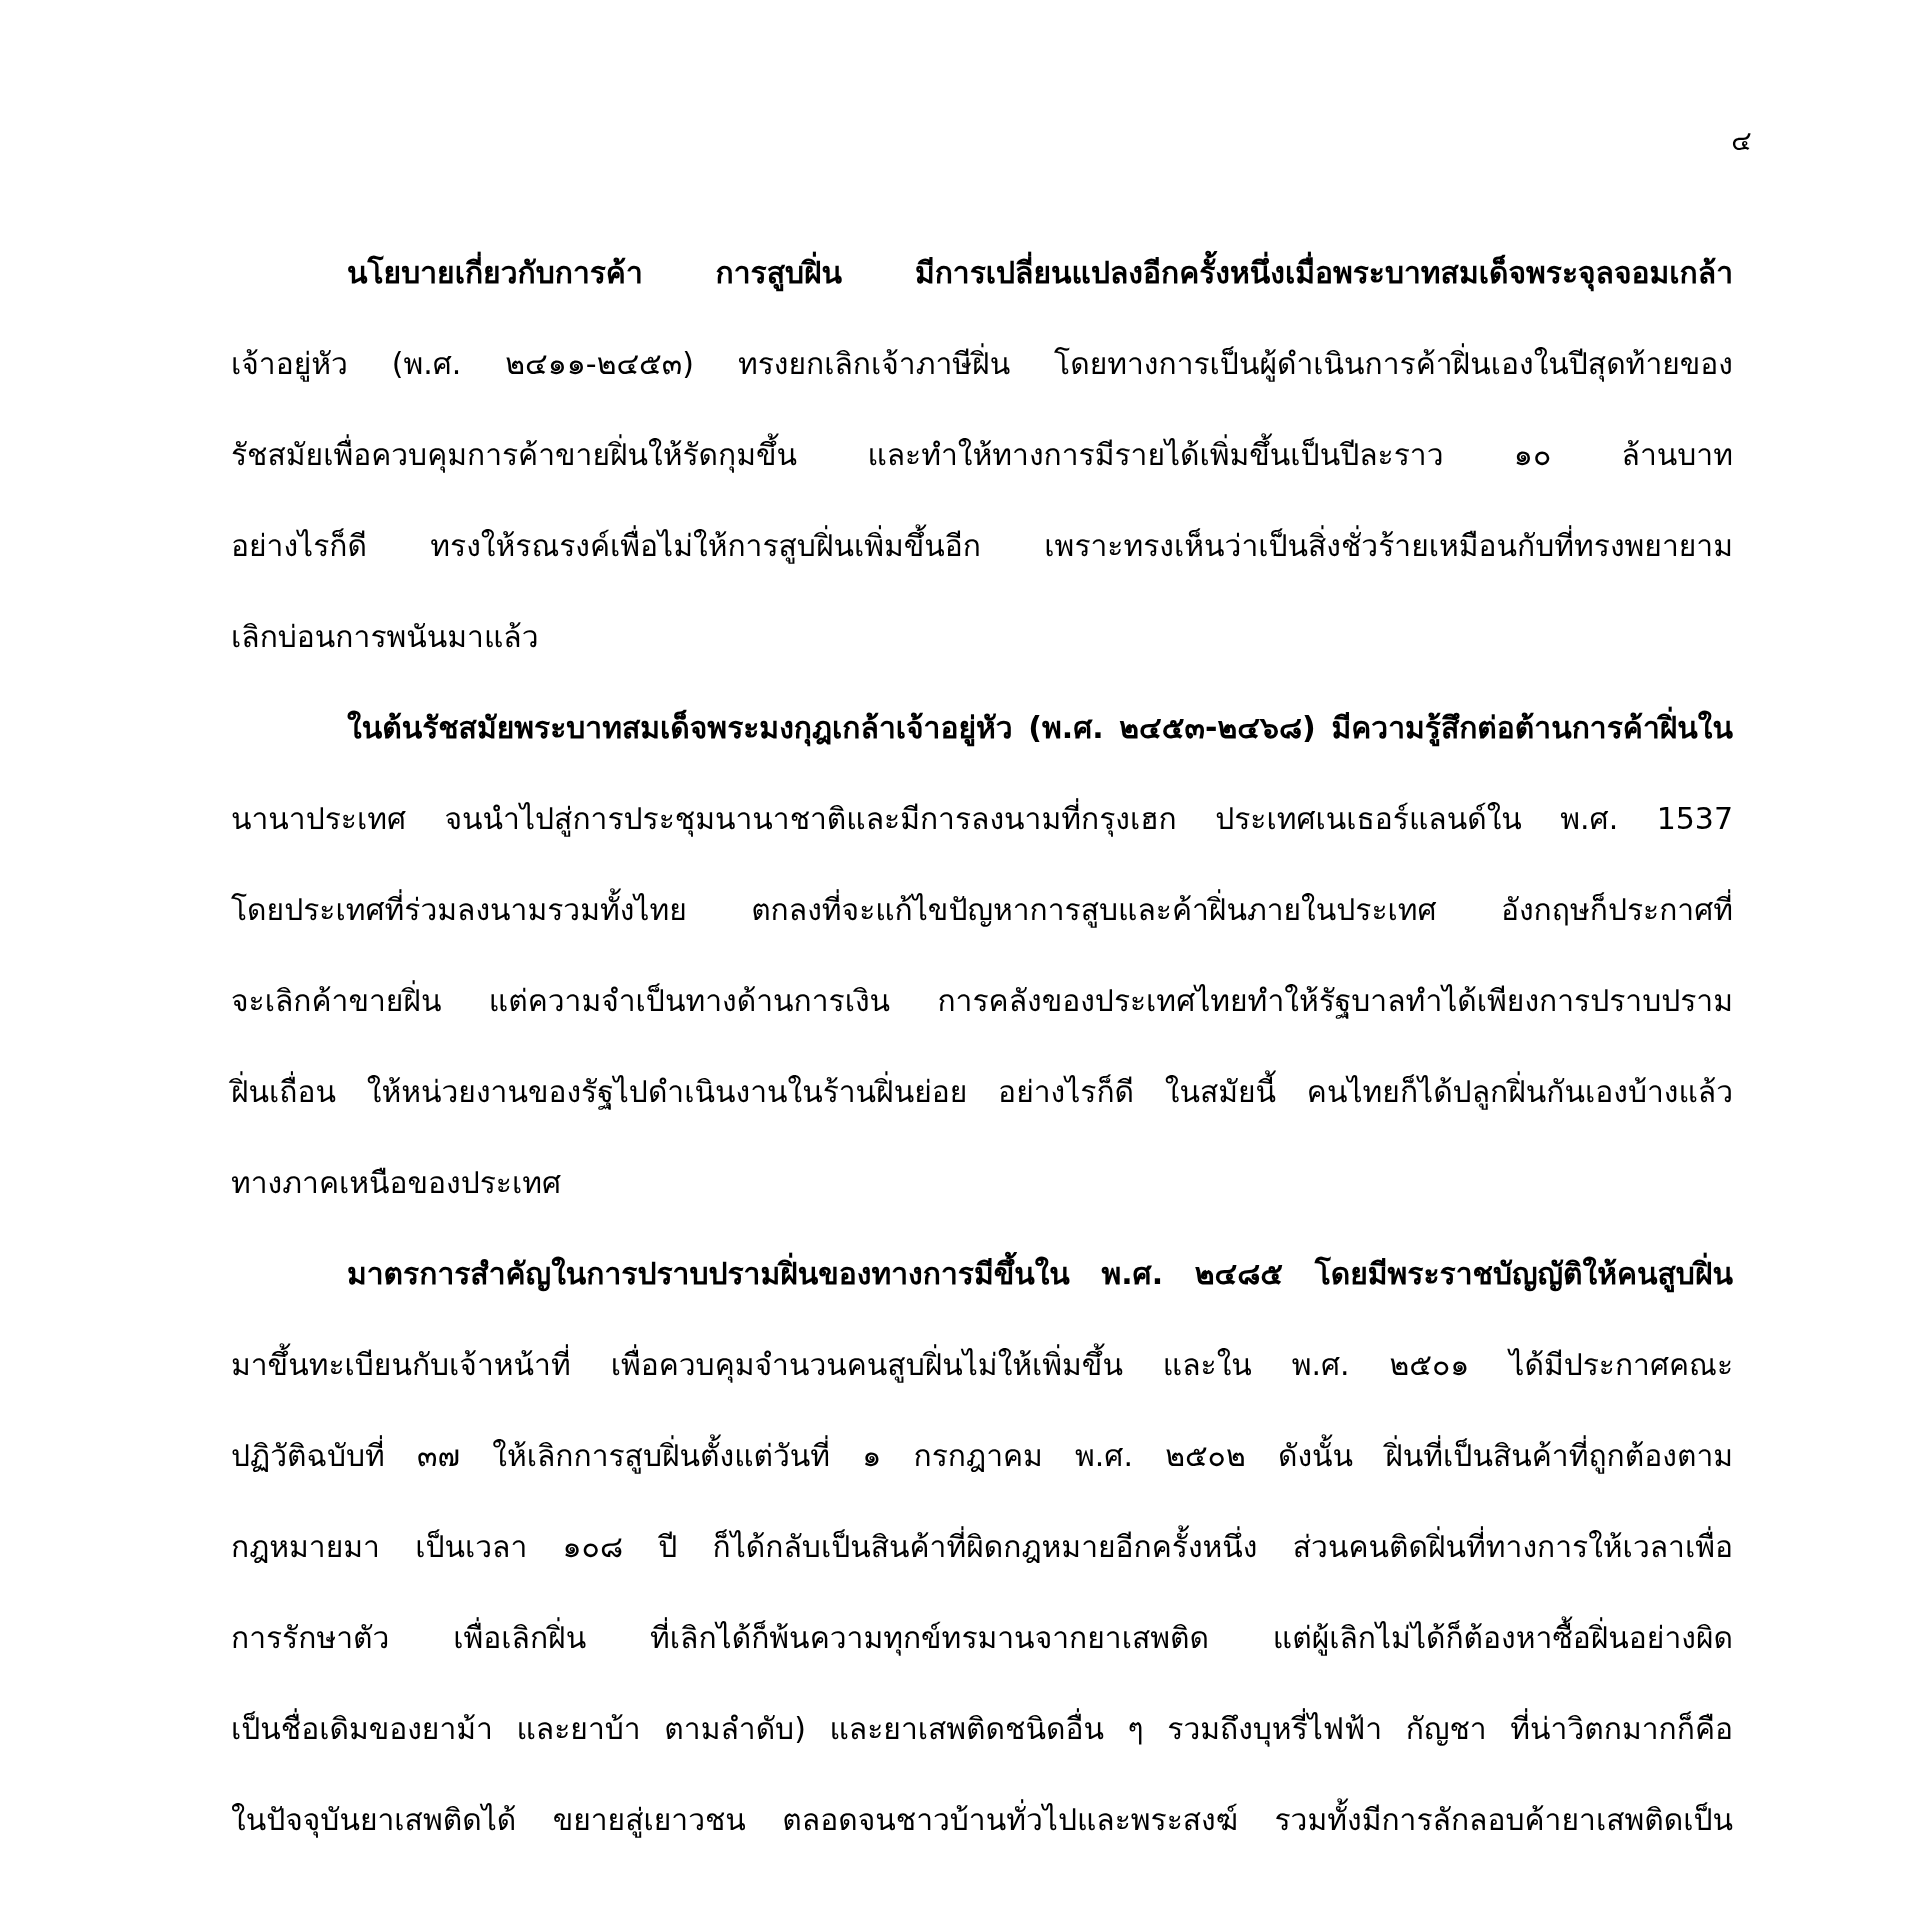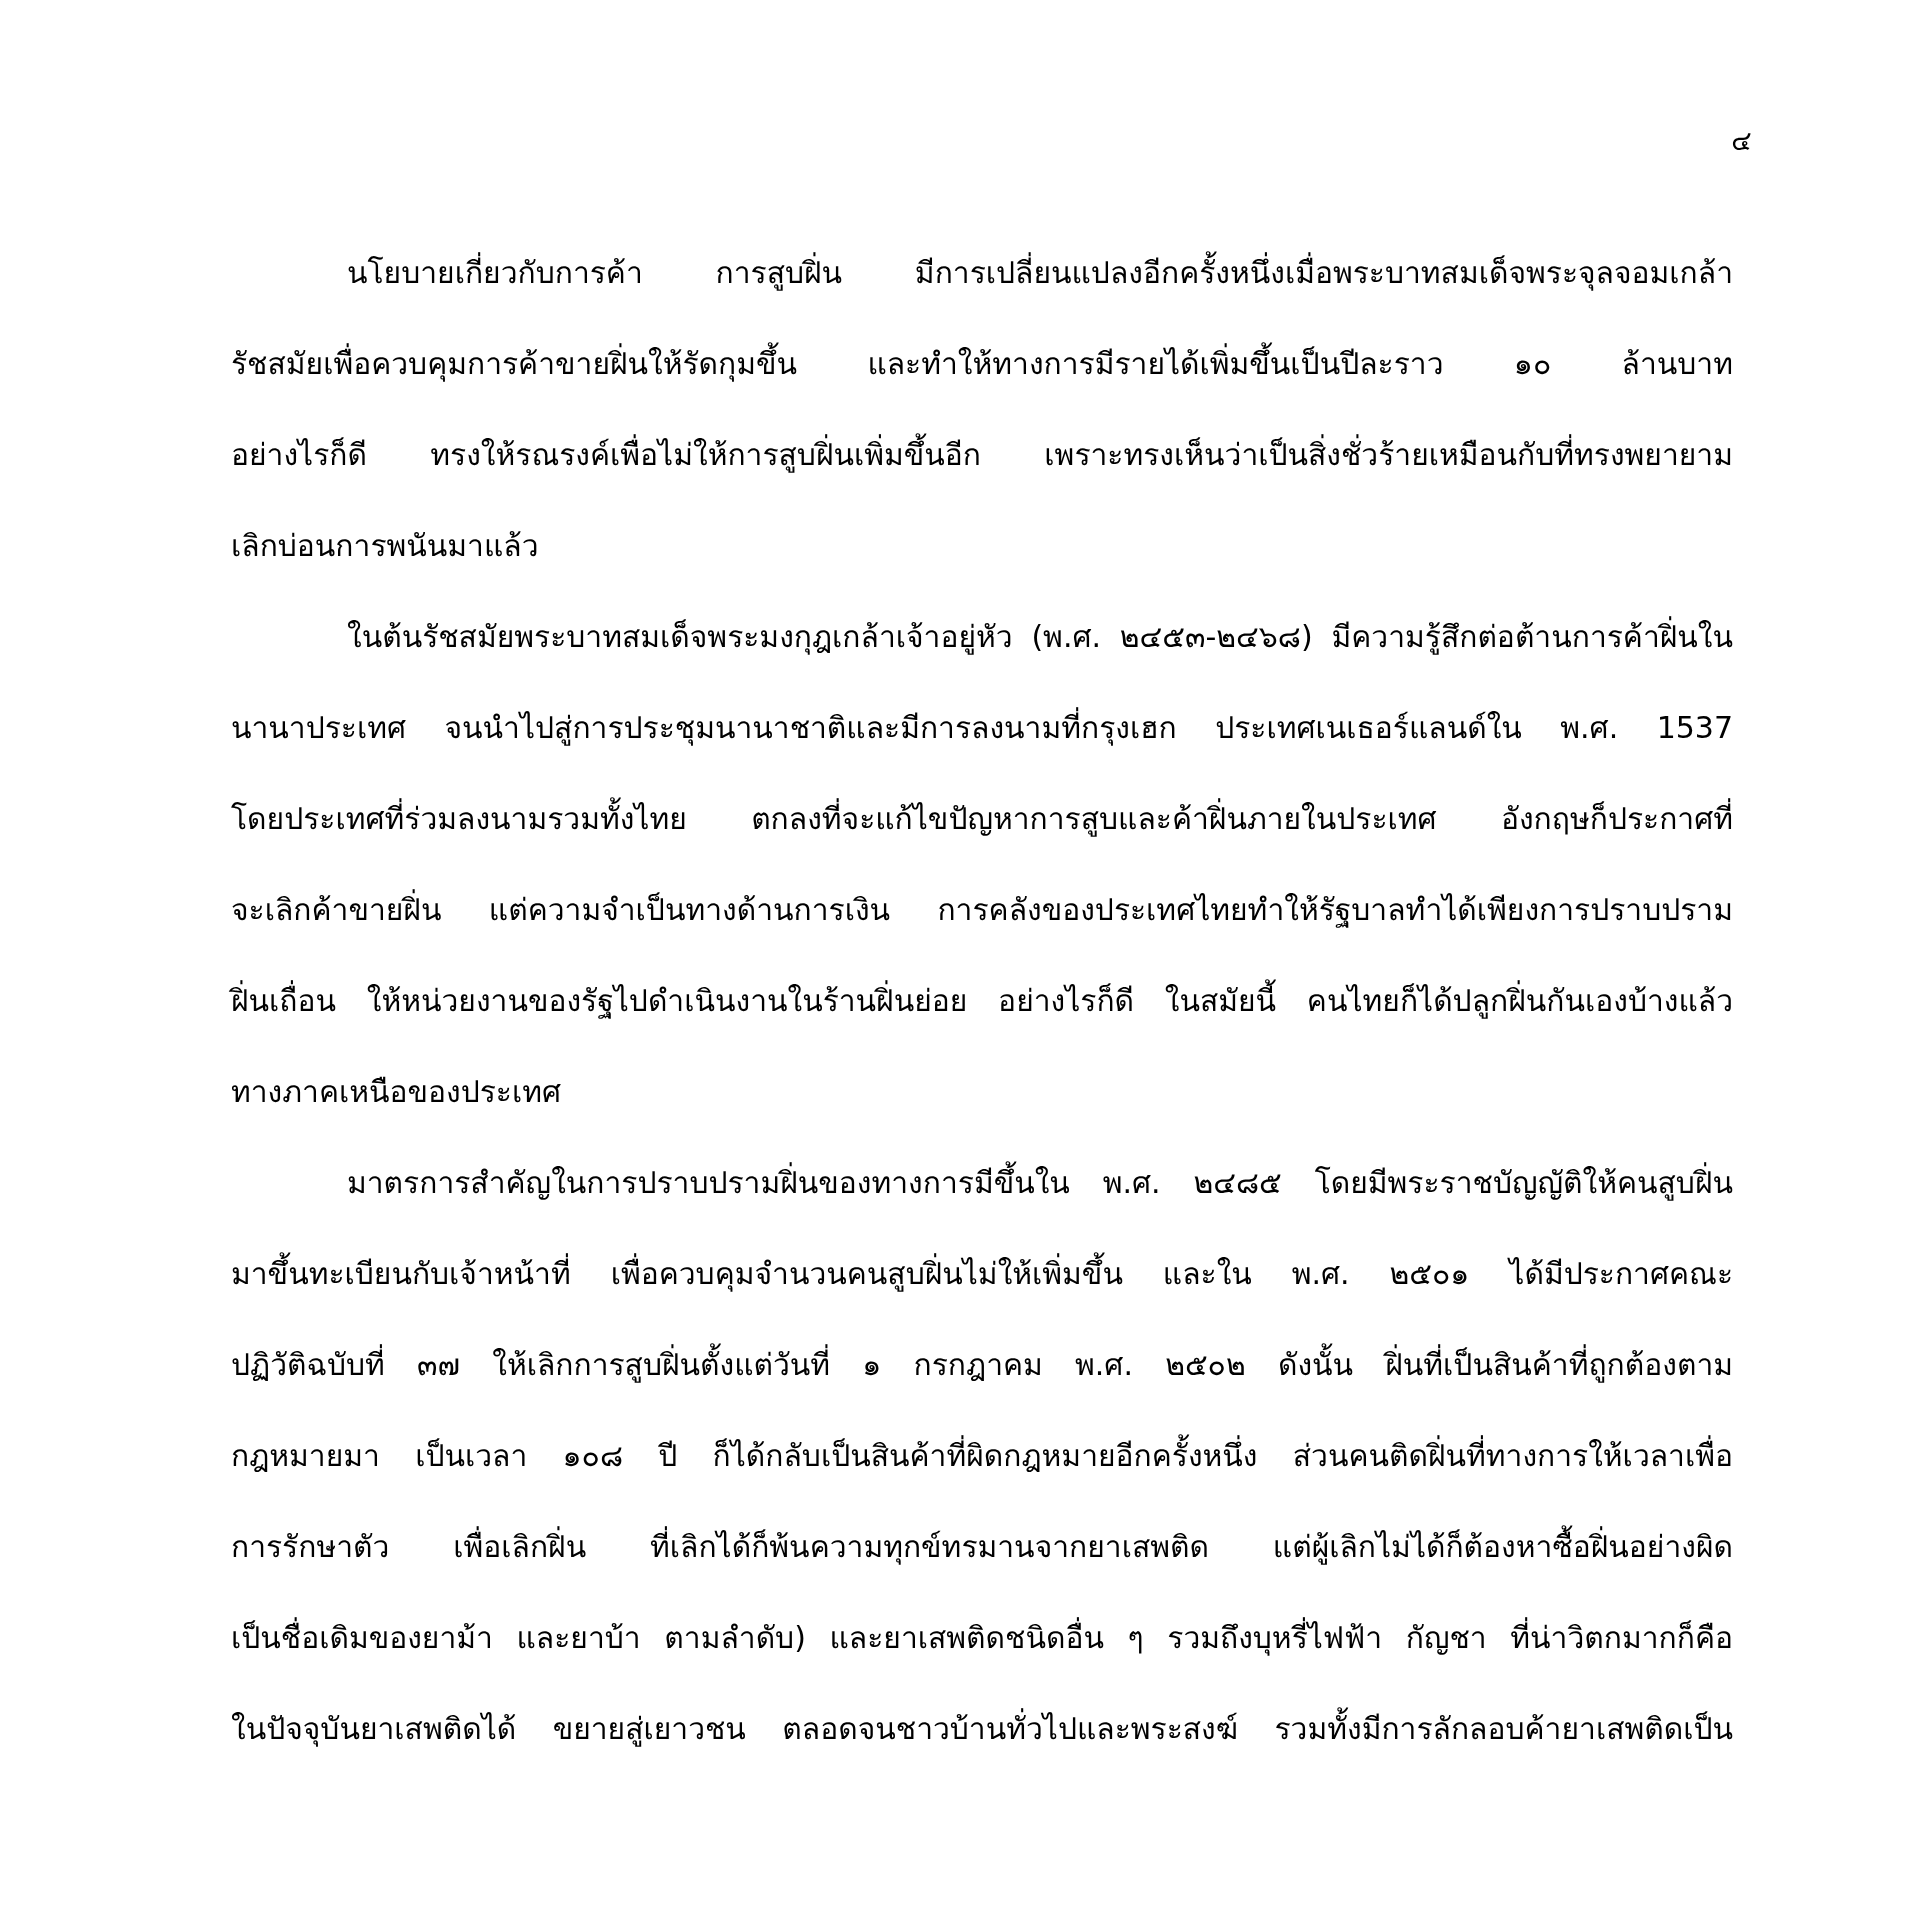--- a/index.html
+++ b/index.html
@@ -5,33 +5,34 @@
   html, body { margin: 0; padding: 0; background: #ffffff; }
   body { width: 1965px; height: 2542px; position: relative; overflow: hidden;
          font-family: "DejaVu Sans", "Liberation Sans", sans-serif; color: #000000; }
   .page { position: absolute; left: 0; top: 0; width: 1965px; height: 2542px; background: #ffffff; }
   .page-number { position: absolute; top: 127px; left: 1703px; width: 77px; text-align: center;
                  font-size: 27px; line-height: 1; }
   .content { position: absolute; left: 231px; top: 227px; width: 1502px; }
   .line { height: 91px; line-height: 91px; font-size: 30px; white-space: nowrap; overflow: visible;
           display: flex; justify-content: space-between; }
   .line.last { justify-content: flex-start; text-align: right; }
-  .line.indent { padding-left: 116px; }
+  .line.indent { padding-left: 116px; font-weight: bold; }
   .line.justify { text-align: justify; text-align-last: justify; display: block; }
 </style>
 </head>
 <body>
 
 <div class="page">
   <div class="page-number">๔</div>
 
   <div class="content">
 
     <div>
       <div class="line justify indent">นโยบายเกี่ยวกับการค้า การสูบฝิ่น มีการเปลี่ยนแปลงอีกครั้งหนึ่งเมื่อพระบาทสมเด็จพระจุลจอมเกล้า</div>
+      <div class="line justify">เจ้าอยู่หัว (พ.ศ. ๒๔๑๑-๒๔๕๓) ทรงยกเลิกเจ้าภาษีฝิ่น โดยทางการเป็นผู้ดำเนินการค้าฝิ่นเองในปีสุดท้ายของ</div>
       <div class="line justify">รัชสมัยเพื่อควบคุมการค้าขายฝิ่นให้รัดกุมขึ้น และทำให้ทางการมีรายได้เพิ่มขึ้นเป็นปีละราว ๑๐ ล้านบาท</div>
       <div class="line justify">อย่างไรก็ดี ทรงให้รณรงค์เพื่อไม่ให้การสูบฝิ่นเพิ่มขึ้นอีก เพราะทรงเห็นว่าเป็นสิ่งชั่วร้ายเหมือนกับที่ทรงพยายาม</div>
       <div class="line last">เลิกบ่อนการพนันมาแล้ว</div>
     </div>
 
     <div>
       <div class="line justify indent">ในต้นรัชสมัยพระบาทสมเด็จพระมงกุฎเกล้าเจ้าอยู่หัว (พ.ศ. ๒๔๕๓-๒๔๖๘) มีความรู้สึกต่อต้านการค้าฝิ่นใน</div>
       <div class="line justify">นานาประเทศ จนนำไปสู่การประชุมนานาชาติและมีการลงนามที่กรุงเฮก ประเทศเนเธอร์แลนด์ใน พ.ศ. 1537</div>
       <div class="line justify">โดยประเทศที่ร่วมลงนามรวมทั้งไทย ตกลงที่จะแก้ไขปัญหาการสูบและค้าฝิ่นภายในประเทศ อังกฤษก็ประกาศที่</div>
       <div class="line justify">จะเลิกค้าขายฝิ่น แต่ความจำเป็นทางด้านการเงิน การคลังของประเทศไทยทำให้รัฐบาลทำได้เพียงการปราบปราม</div>

